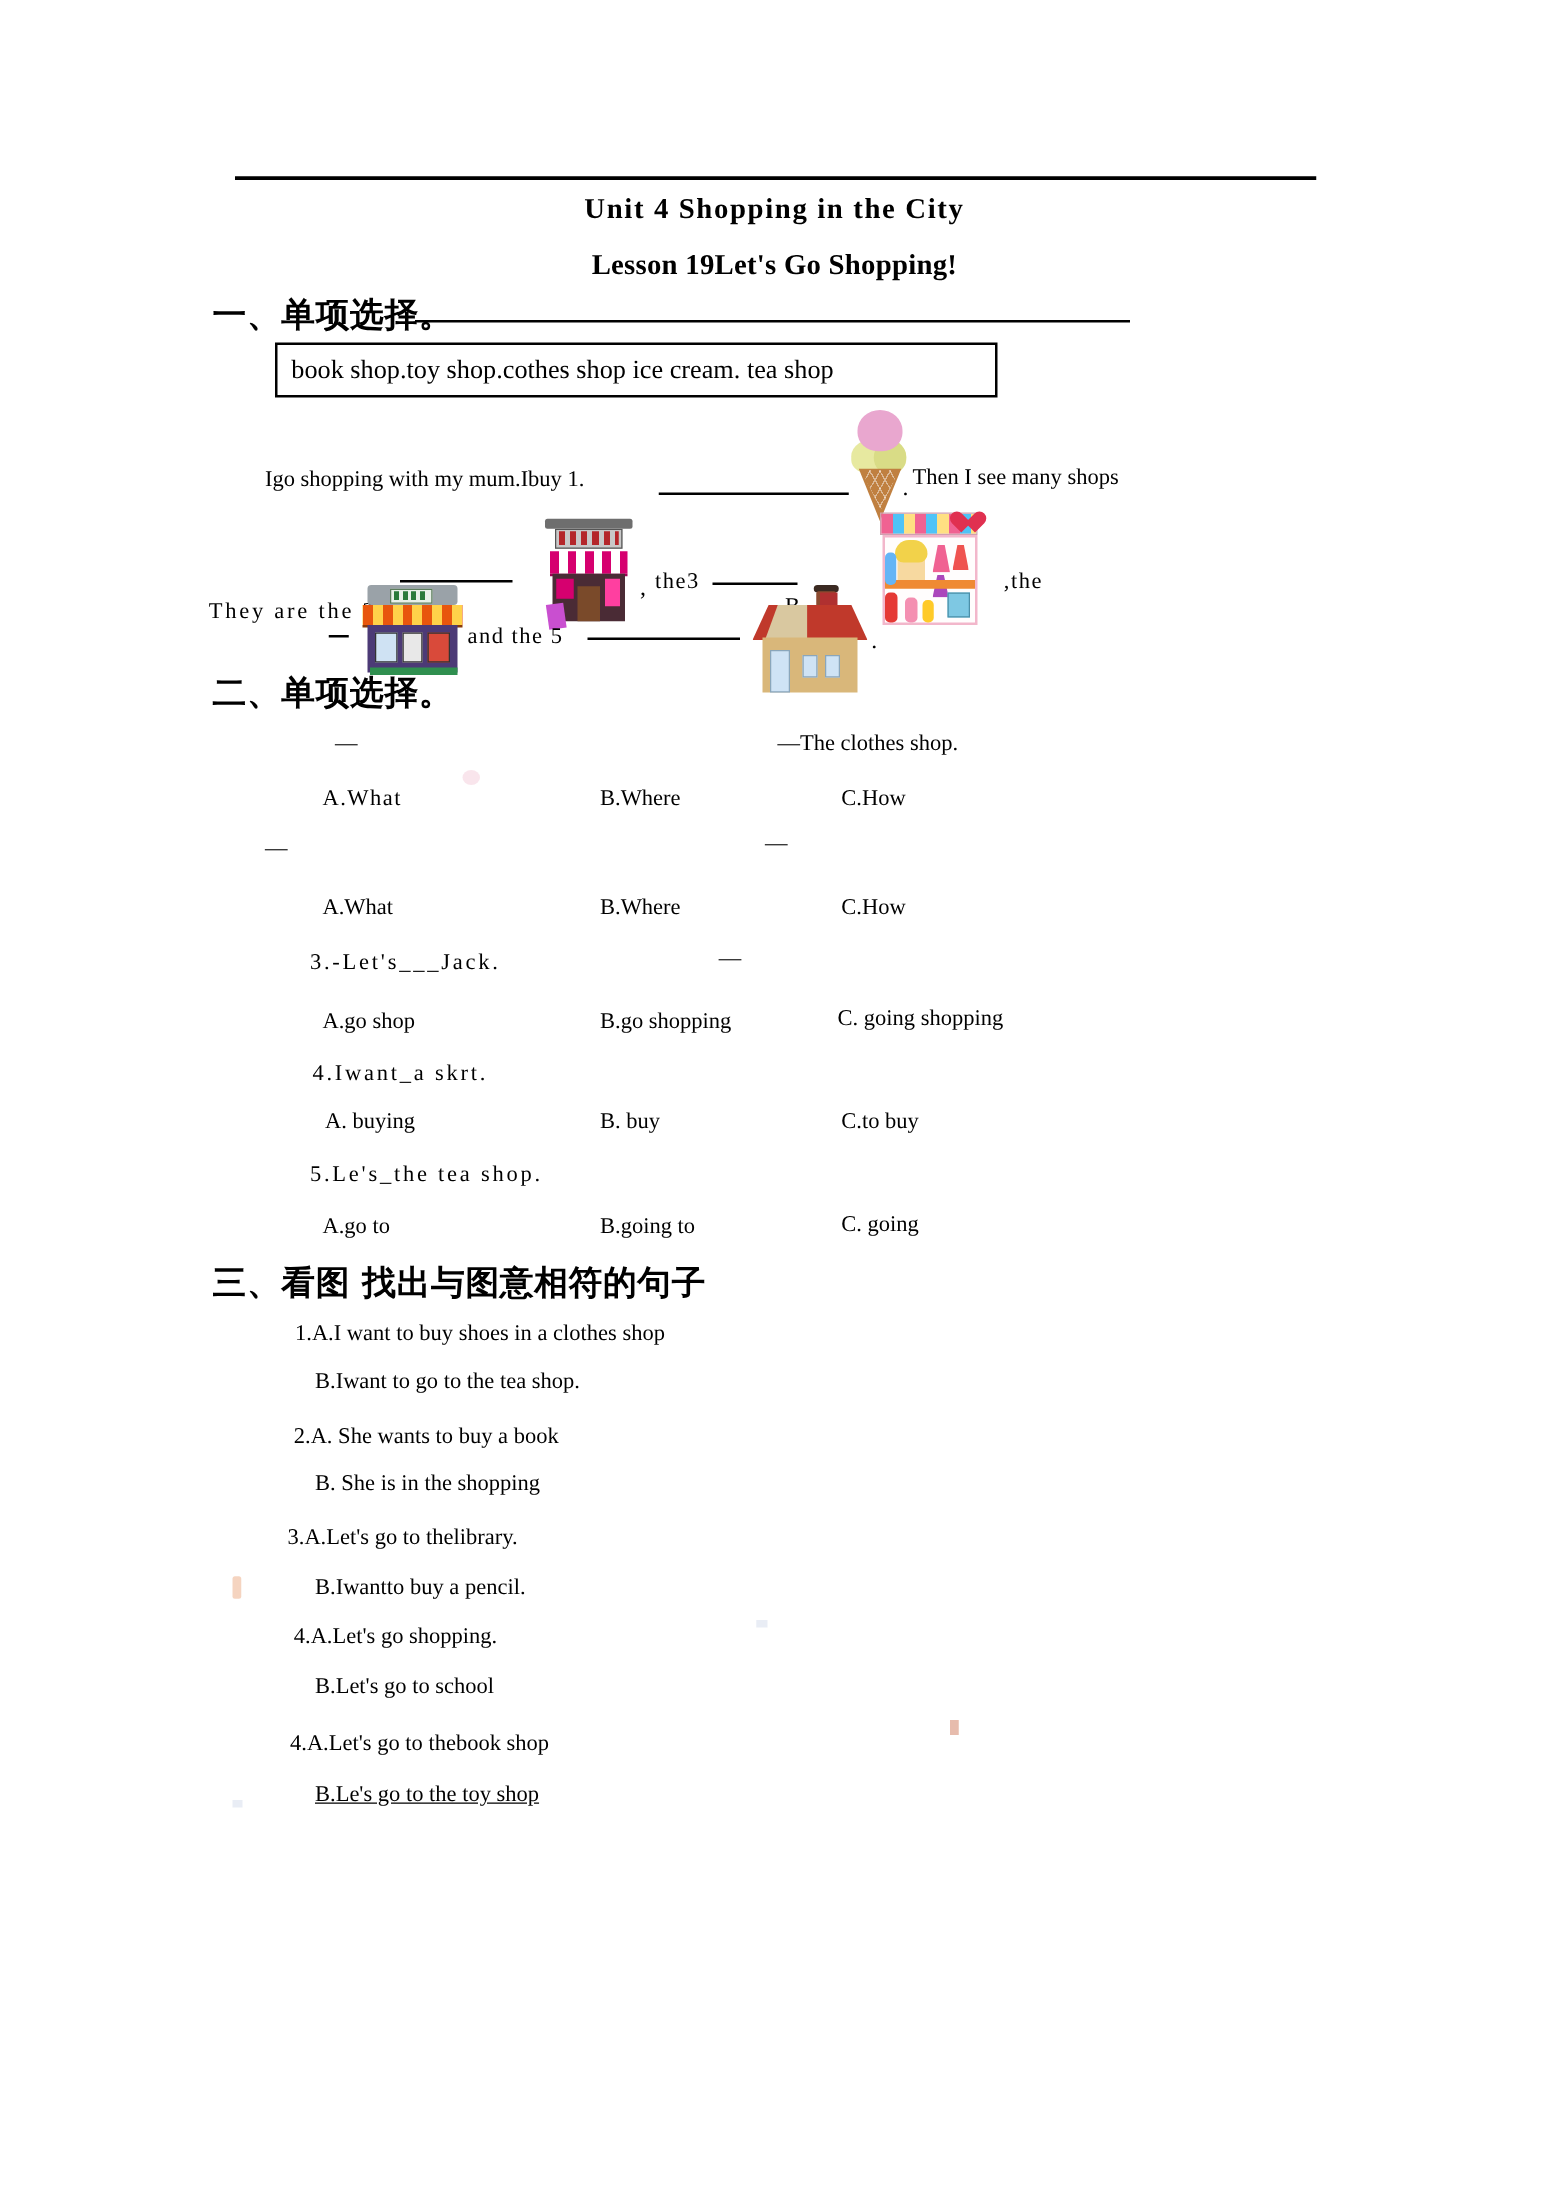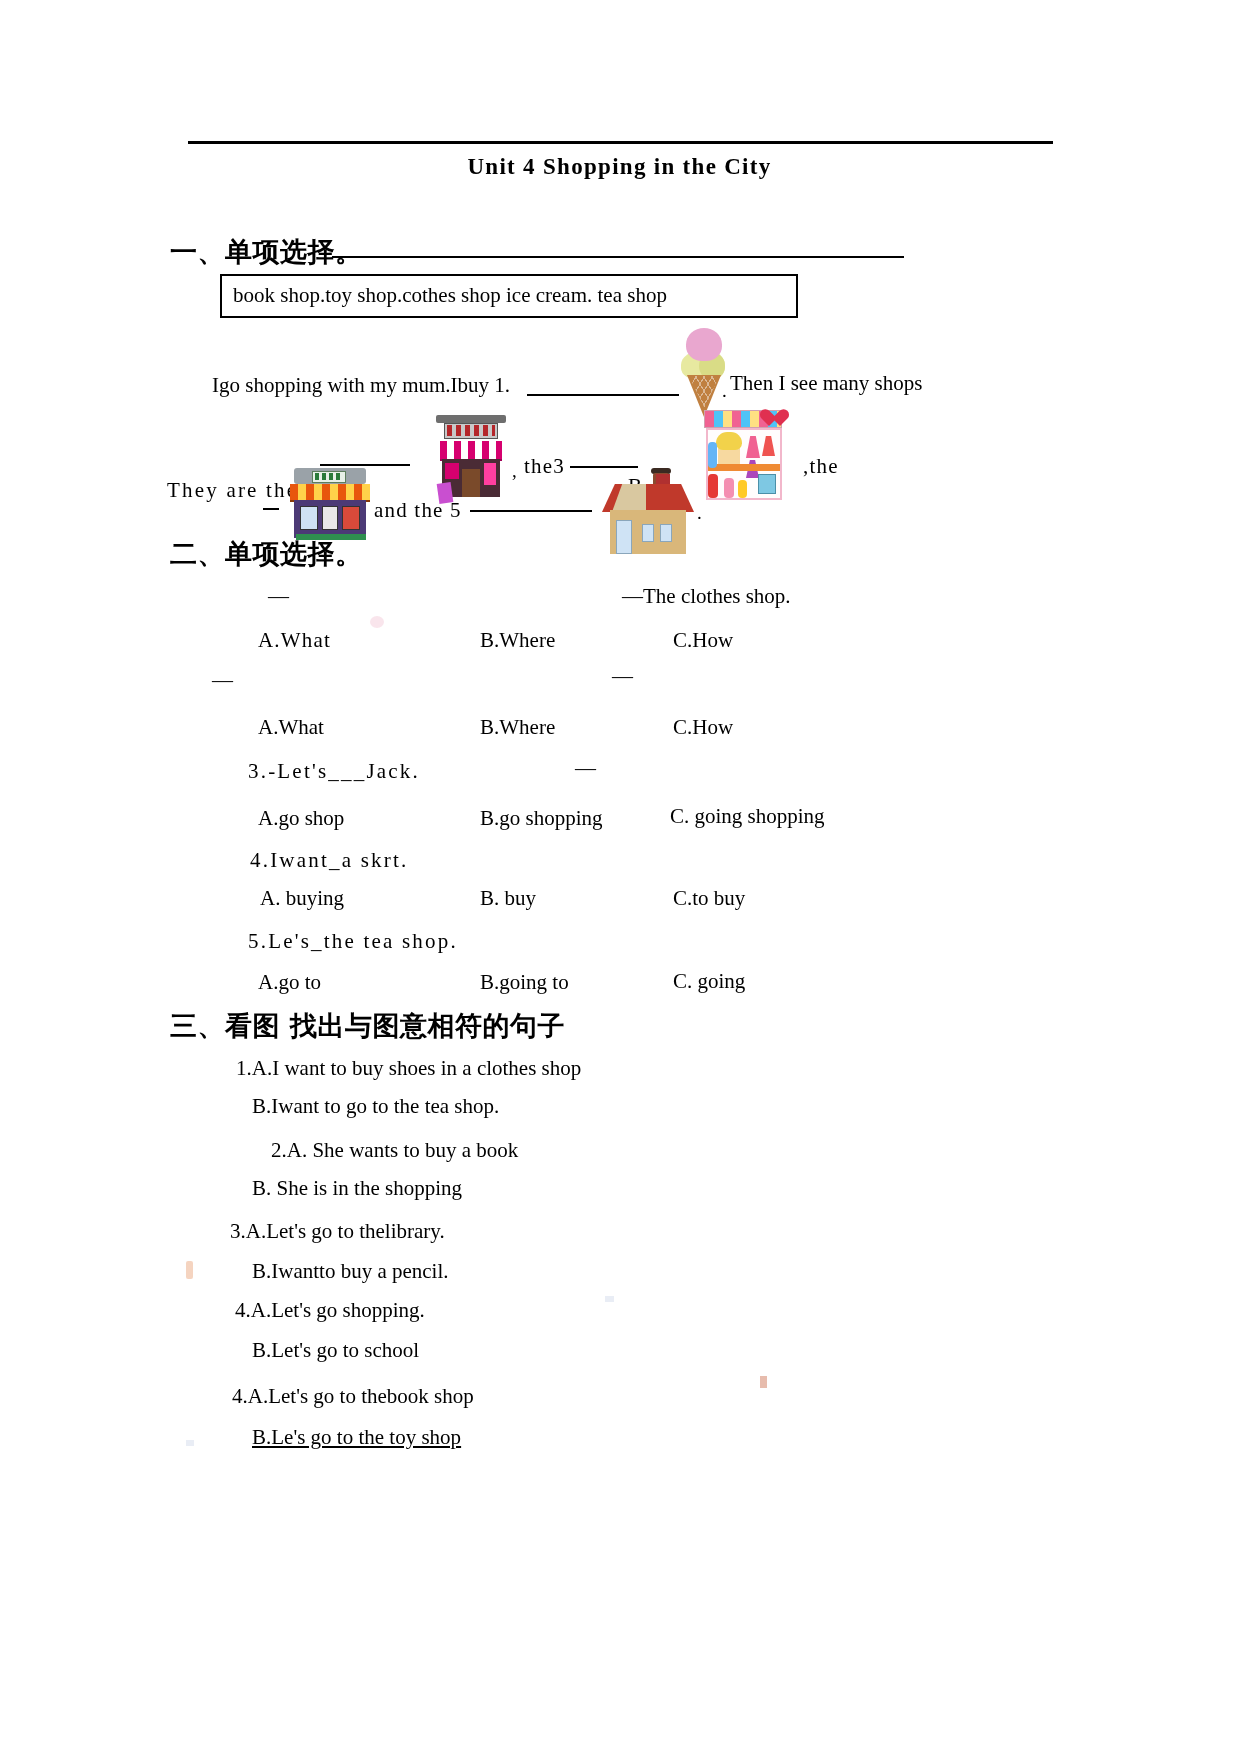--- a/index.html
+++ b/index.html
@@ -85,21 +85,21 @@
     left: 11px;
     top: 7px;
     font-size: 21px;
     font-family: "Liberation Serif", serif;
     white-space: nowrap;
   }
   
   .t {
     position: absolute;
     font-family: "Liberation Serif", serif;
-    font-size: 21px;
+    font-size: 18px;
     white-space: nowrap;
   }
   .t.sp { letter-spacing: 2.2px; }
   .t.sp2 { letter-spacing: 1.2px; }
   .t.small { font-size: 19px; }
   
   .blank {
     position: absolute;
     height: 2px;
     background: #000;
@@ -216,20 +216,21 @@
   
   .artefact { position:absolute; opacity:.45; }
 </style>
 </head>
 <body>
 
 <div class="page">
 
   <div class="top-rule"></div>
   <div class="doc-title">Unit 4 Shopping in the City</div>
+  <div class="doc-subtitle">Lesson 19Let's Go Shopping!</div>
 
   <div class="cn-heading" style="left:170px; top:218px;">一、单项选择。</div>
   <div class="wordbank-rule"></div>
 
   <div class="wordbank">
     <span>book shop.toy shop.cothes shop ice cream. tea shop</span>
   </div>
 
   <div class="t" style="left:212px; top:357px;">Igo shopping with my mum.Ibuy 1.</div>
   <div class="blank" style="left:527px; top:378px; width:152px;"></div>
@@ -348,21 +349,21 @@
   <div class="t sp" style="left:248px; top:913px;">5.Le's_the tea shop.</div>
   <div class="t" style="left:258px; top:954px;">A.go to</div>
   <div class="t" style="left:480px; top:954px;">B.going to</div>
   <div class="t" style="left:673px; top:953px;">C. going</div>
 
   <div class="cn-heading" style="left:170px; top:992px;">三、看图 找出与图意相符的句子</div>
 
   <div class="t" style="left:236px; top:1040px;">1.A.I want to buy shoes in a clothes shop</div>
   <div class="t" style="left:252px; top:1078px;">B.Iwant to go to the tea shop.</div>
 
-  <div class="t" style="left:235px; top:1122px;margin-left:36px;">2.A. She wants to buy a book</div>
+  <div class="t" style="left:235px; top:1122px;">2.A. She wants to buy a book</div>
   <div class="t" style="left:252px; top:1160px;">B. She is in the shopping</div>
 
   <div class="t" style="left:230px; top:1203px;">3.A.Let's go to thelibrary.</div>
   <div class="t" style="left:252px; top:1243px;">B.Iwantto buy a pencil.</div>
 
   <div class="t" style="left:235px; top:1282px;">4.A.Let's go shopping.</div>
   <div class="t" style="left:252px; top:1322px;">B.Let's go to school</div>
 
   <div class="t" style="left:232px; top:1368px;">4.A.Let's go to thebook shop</div>
   <div class="t" style="left:252px; top:1409px;text-decoration:underline;">B.Le's go to the toy shop</div>

